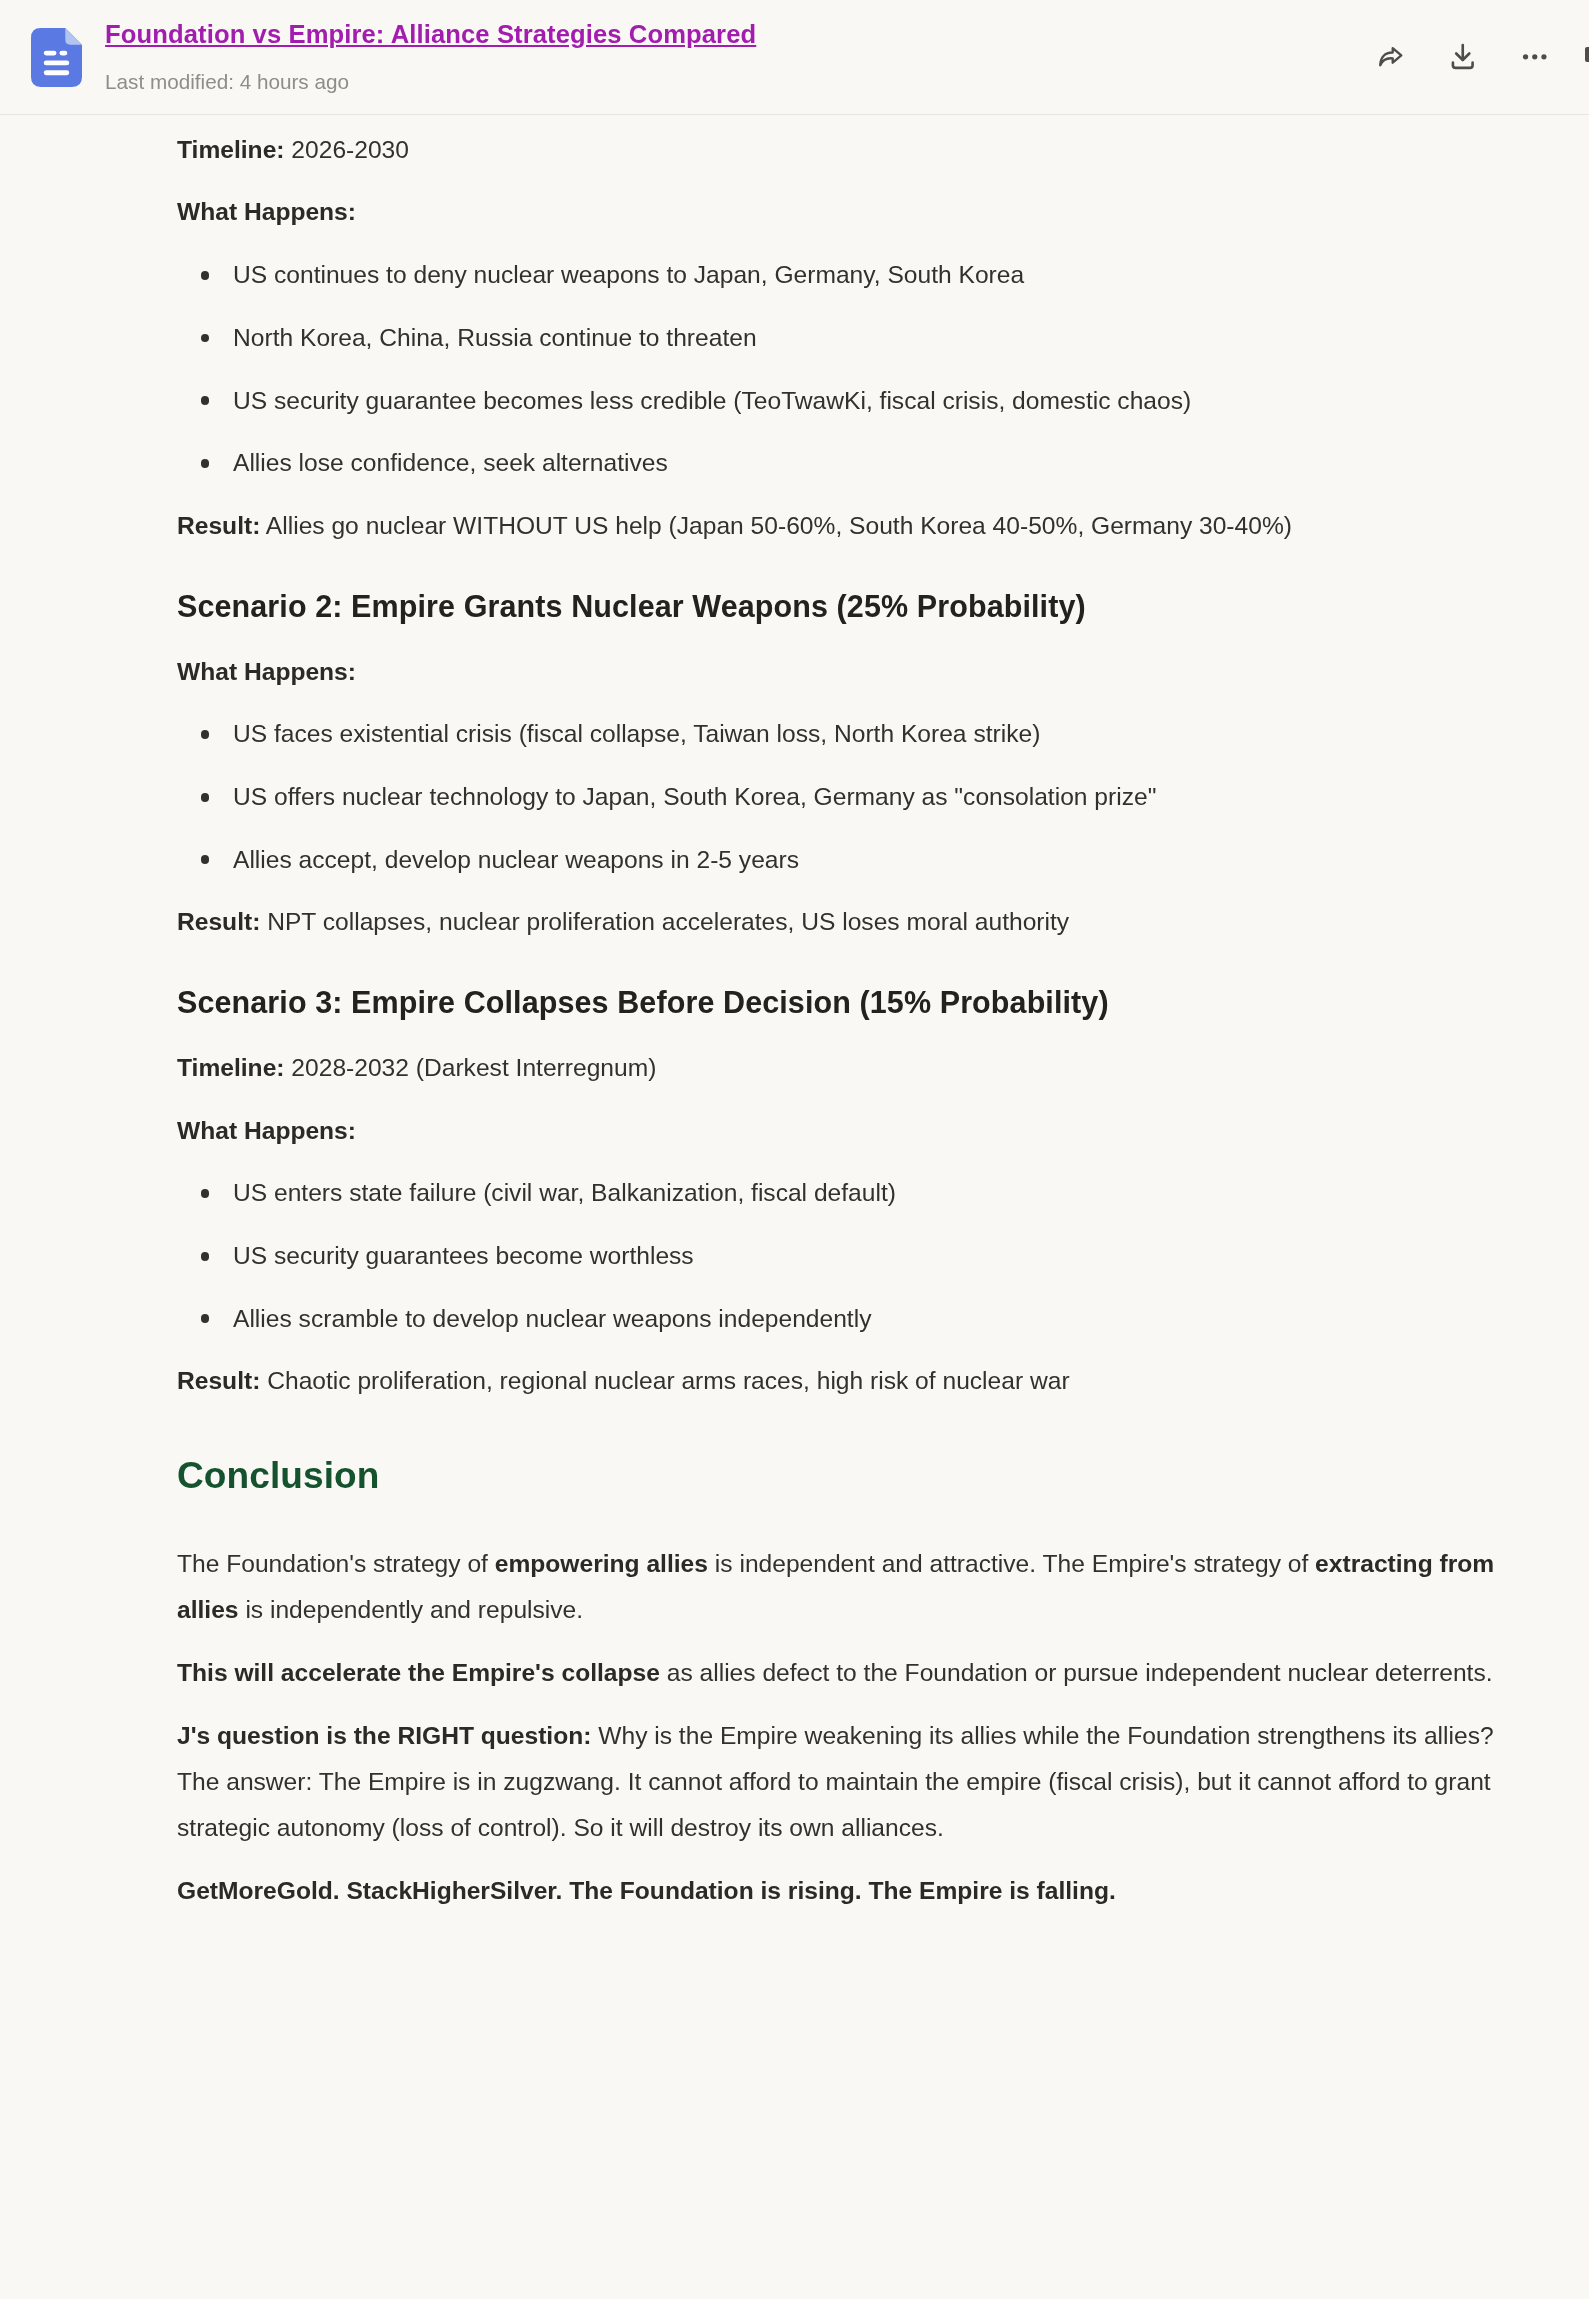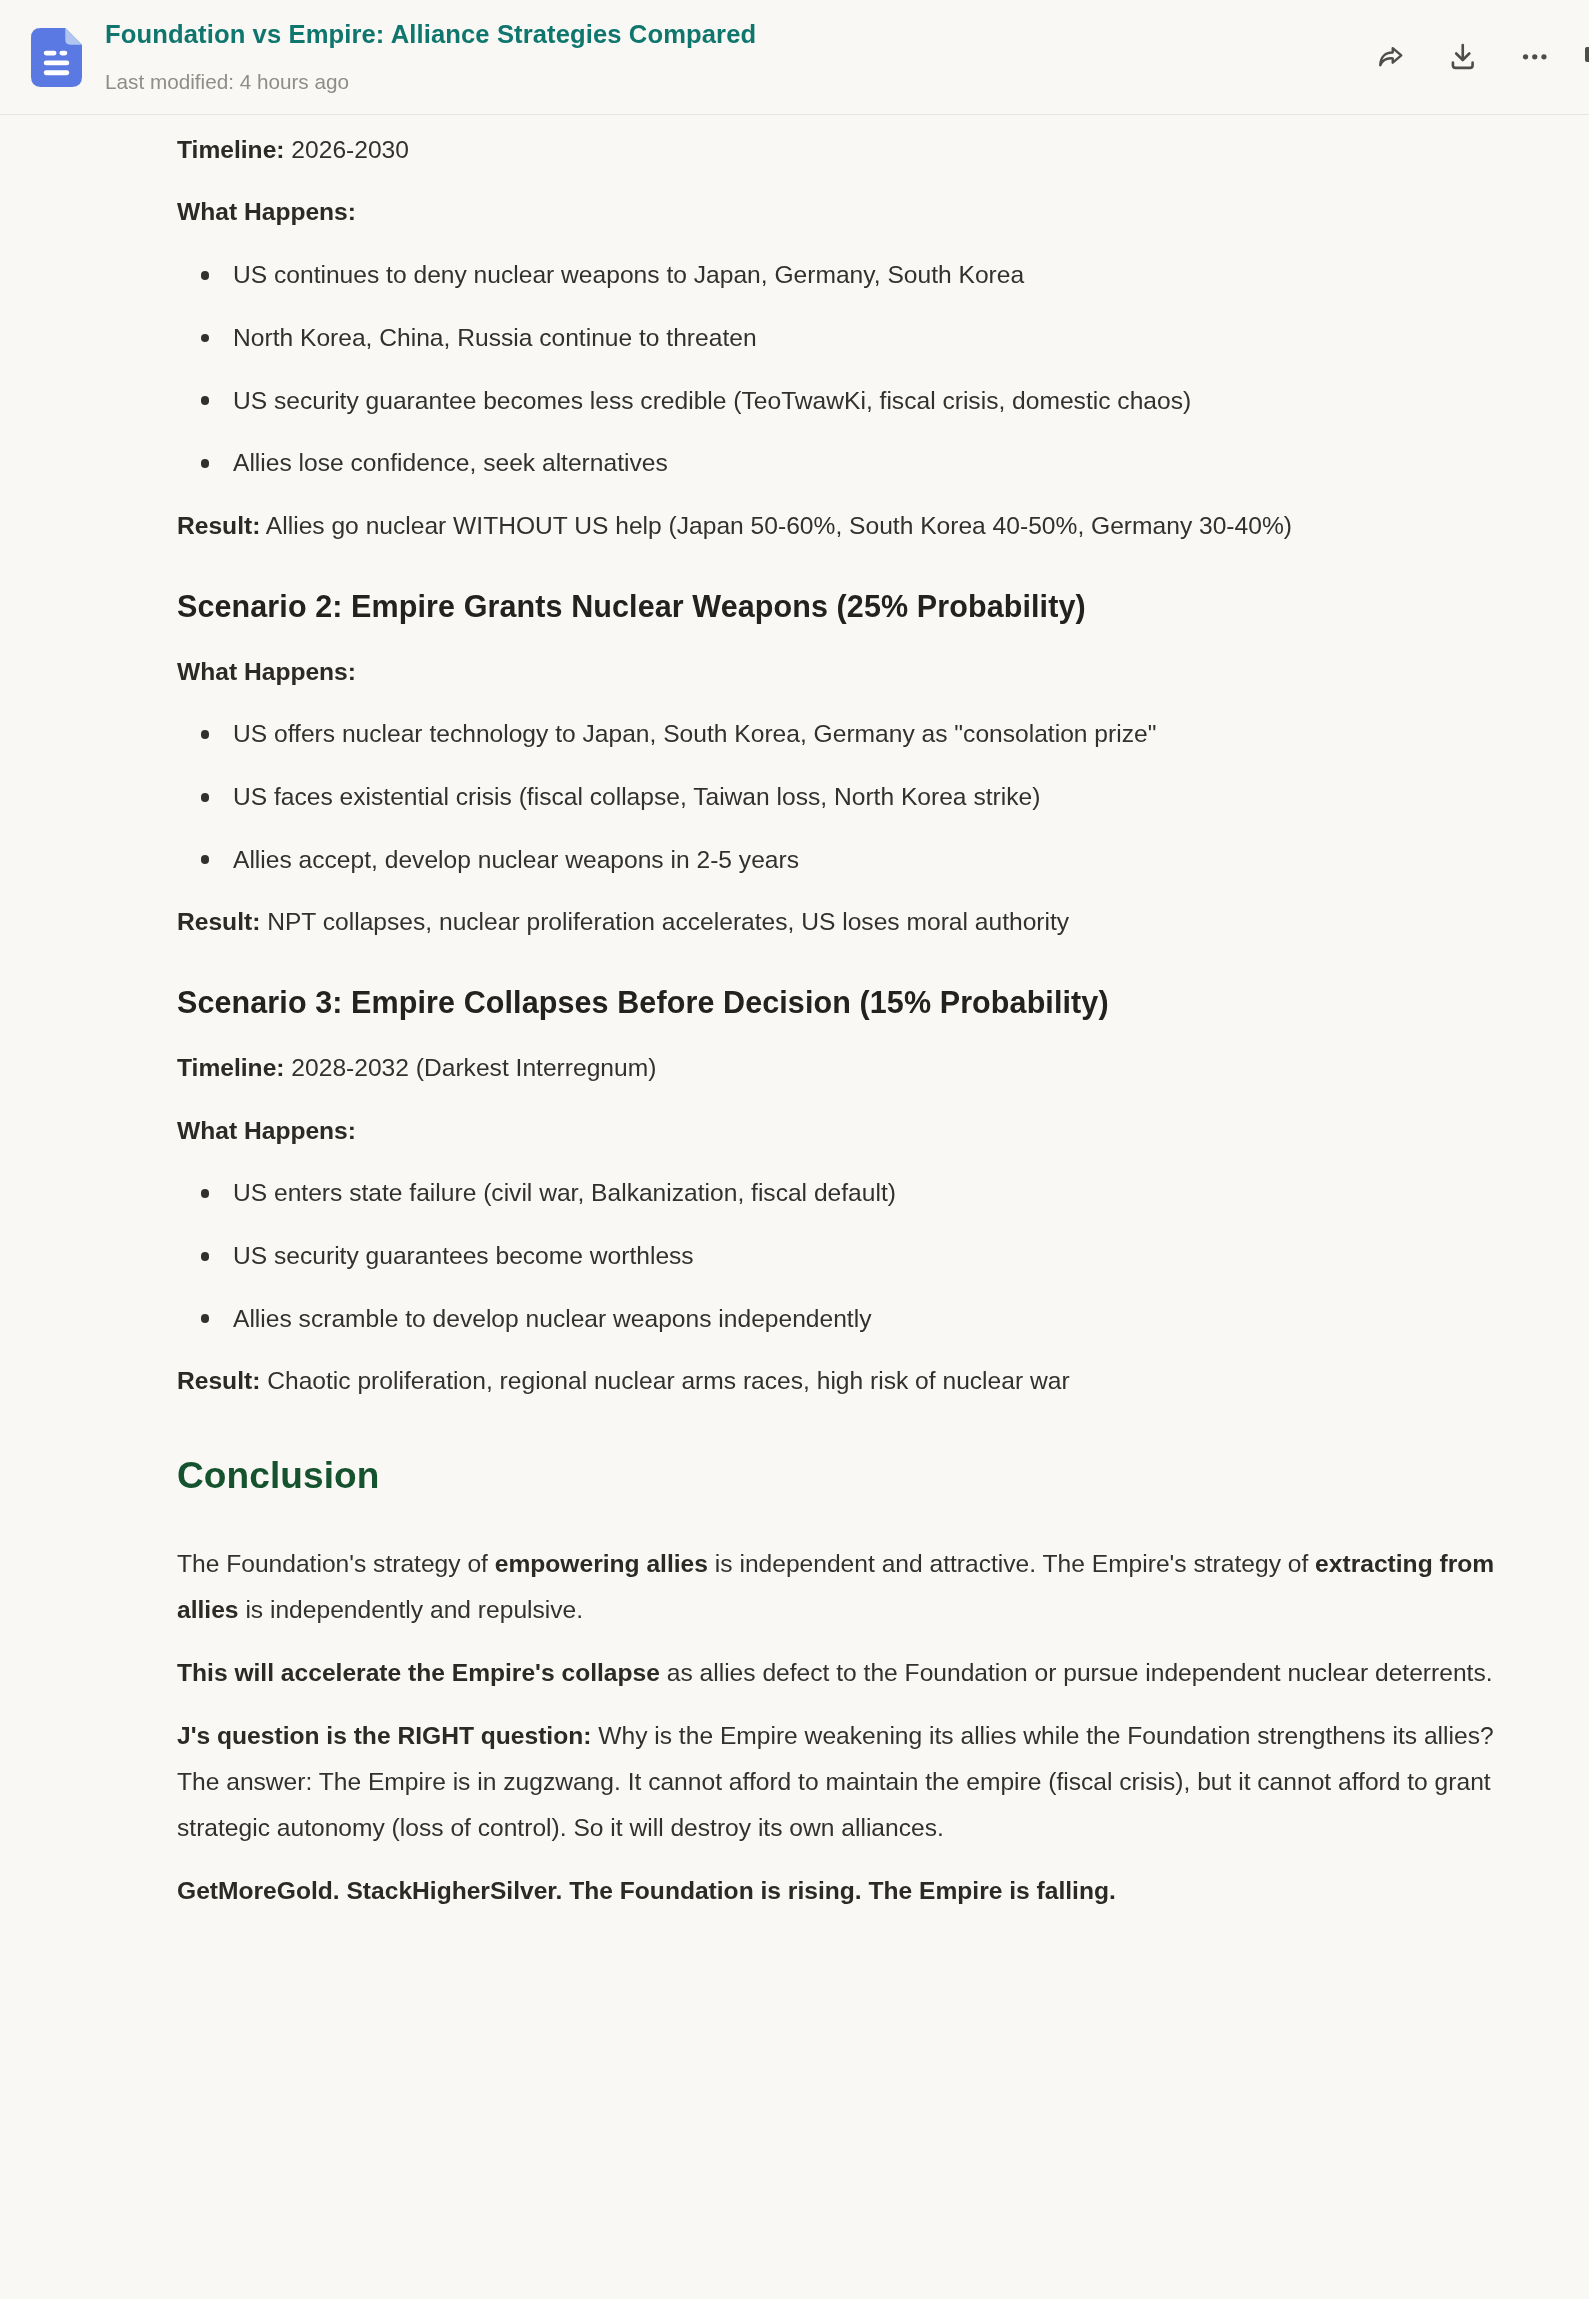--- a/index.html
+++ b/index.html
@@ -22,24 +22,25 @@
     padding: 0 39px 0 30.5px;
     border-bottom: 1px solid #e8e6e1;
     background: #f9f8f4;
     position: relative;
   }
   .doc-icon { width: 51px; height: 59px; flex: 0 0 auto; }
   .header-text { margin-left: 23.6px; display: flex; flex-direction: column; min-width: 0; }
   .page-title {
     font-size: 25.6px;
     font-weight: 700;
-    color: #0f766e;
+    color: #a21caf;
     line-height: 31.5px;
     letter-spacing: 0.1px;
     white-space: nowrap;
+    text-decoration: underline;
   }
   .page-subtitle {
     font-size: 20.7px;
     color: #8e8d88;
     line-height: 25.6px;
     margin-top: 19px;
   }
   .header-actions {
     margin-left: auto;
     display: flex;
@@ -165,22 +166,22 @@
     <li class="doc-li"><span>US continues to deny nuclear weapons to Japan, Germany, South Korea</span></li>
     <li class="doc-li"><span>North Korea, China, Russia continue to threaten</span></li>
     <li class="doc-li"><span>US security guarantee becomes less credible (TeoTwawKi, fiscal crisis, domestic chaos)</span></li>
     <li class="doc-li"><span>Allies lose confidence, seek alternatives</span></li>
   </ul>
   <p class="doc-p"><strong>Result:</strong><span> Allies go nuclear WITHOUT US help (Japan 50-60%, South Korea 40-50%, Germany 30-40%)</span></p>
 
   <h2 class="doc-h2">Scenario 2: Empire Grants Nuclear Weapons (25% Probability)</h2>
   <p class="doc-p"><strong>What Happens:</strong></p>
   <ul class="doc-ul">
+    <li class="doc-li"><span>US faces existential crisis (fiscal collapse, Taiwan loss, North Korea strike)</span></li>
     <li class="doc-li"><span>US offers nuclear technology to Japan, South Korea, Germany as "consolation prize"</span></li>
-    <li class="doc-li"><span>US faces existential crisis (fiscal collapse, Taiwan loss, North Korea strike)</span></li>
     <li class="doc-li"><span>Allies accept, develop nuclear weapons in 2-5 years</span></li>
   </ul>
   <p class="doc-p"><strong>Result:</strong><span> NPT collapses, nuclear proliferation accelerates, US loses moral authority</span></p>
 
   <h2 class="doc-h2">Scenario 3: Empire Collapses Before Decision (15% Probability)</h2>
   <p class="doc-p"><strong>Timeline:</strong><span> 2028-2032 (Darkest Interregnum)</span></p>
   <p class="doc-p"><strong>What Happens:</strong></p>
   <ul class="doc-ul">
     <li class="doc-li"><span>US enters state failure (civil war, Balkanization, fiscal default)</span></li>
     <li class="doc-li"><span>US security guarantees become worthless</span></li>

